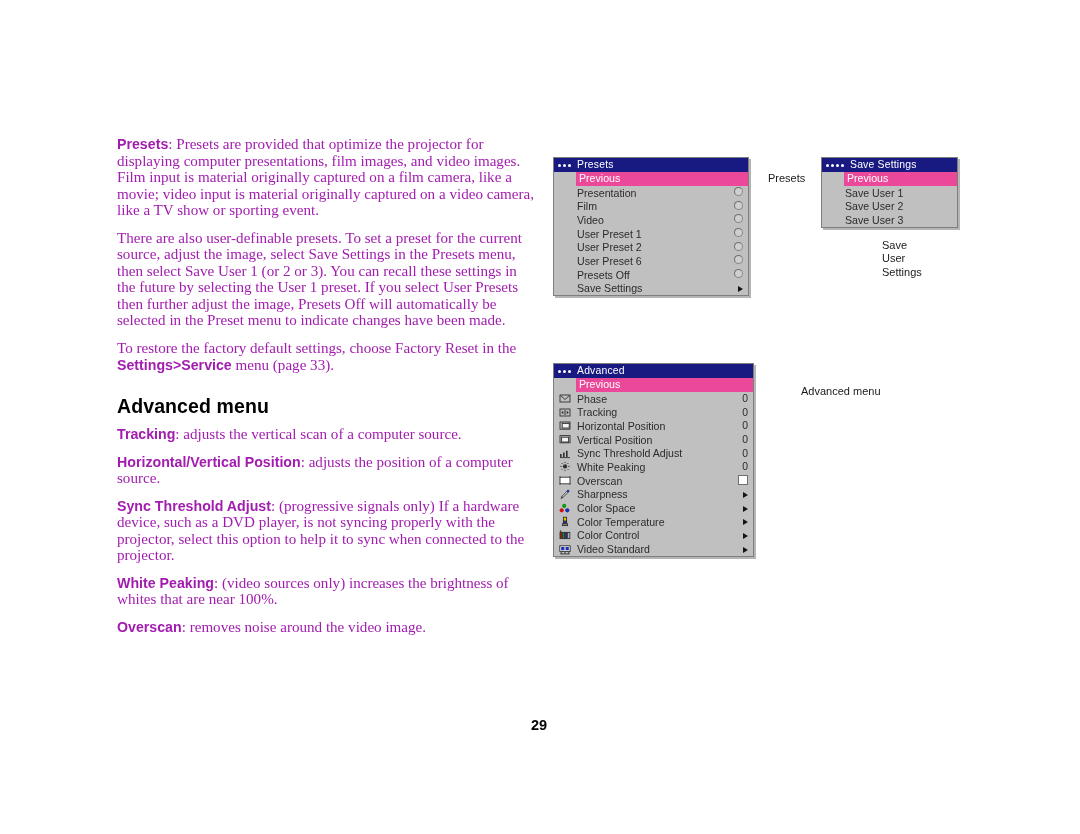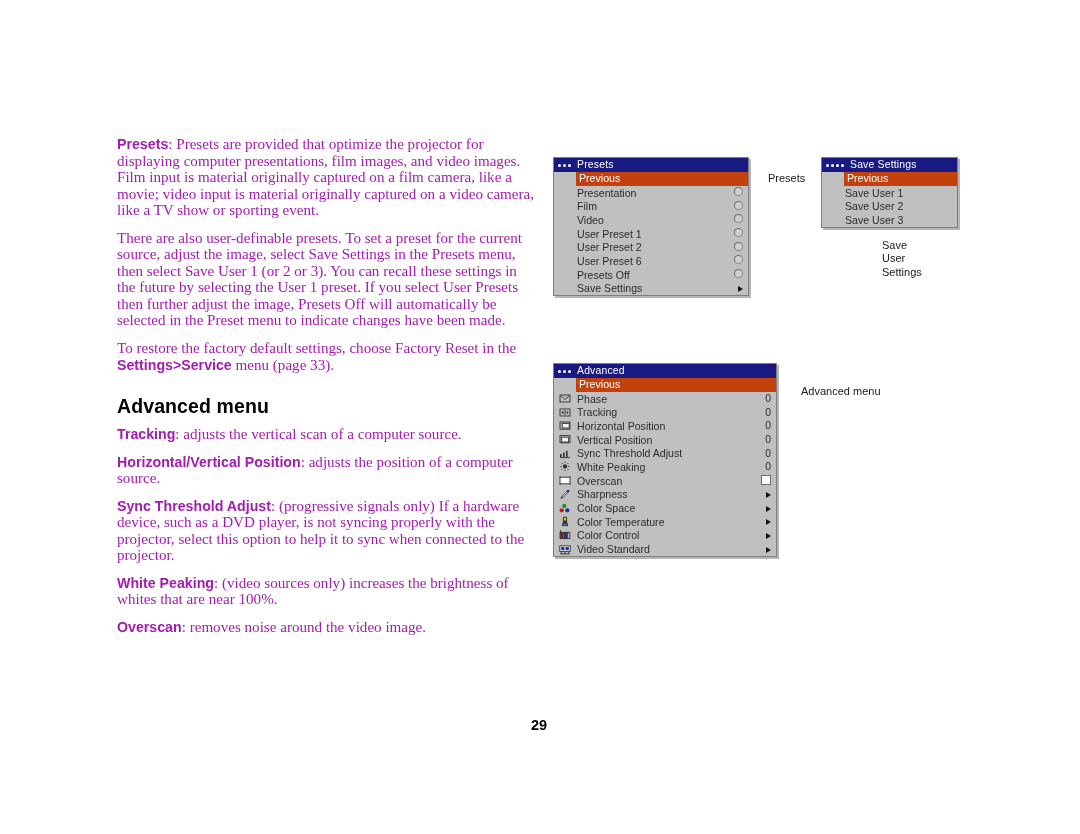--- a/index.html
+++ b/index.html
@@ -115,21 +115,21 @@
   .row .label { flex: 1 1 auto; white-space: nowrap; padding-left: 1px; }
   .row .value {
     flex: 0 0 auto;
     min-width: 12px;
     text-align: right;
     font-size: 10.4px;
   }
 
   
   .row.selected .hl {
-    background: #c2410c;
+    background: #ec4899;
     color: #ffffff;
     flex: 1 1 auto;
     height: 13.7px;
     line-height: 13.7px;
     padding-left: 3px;
     margin-right: -5px;
   }
 
   
   .radio {
@@ -278,21 +278,21 @@
         <span class="value"></span>
       </div>
       <div class="row">
         <span class="indent"></span>
         <span class="label">Save User 3</span>
         <span class="value"></span>
       </div>
     </div>
 </div>
 
-<div class="osd" id="advanced-menu" style="left:553px; top:363px; width:224px;">
+<div class="osd" id="advanced-menu" style="left:553px; top:363px; width:201px;">
   <div class="osd-title">
     <span class="dots">
         <i></i>
         <i></i>
         <i></i>
       </span>
     <span class="osd-title-text">Advanced</span>
   </div>
   <div class="osd-body">
       <div class="row selected">

